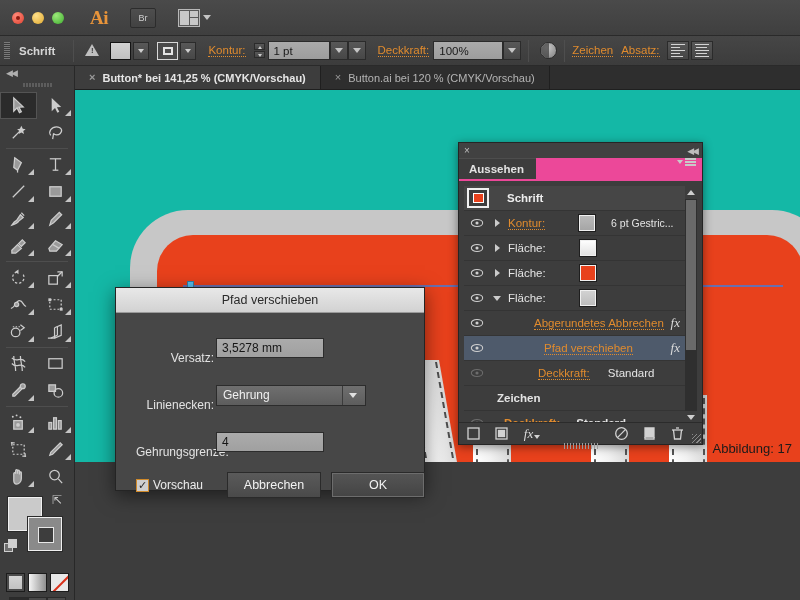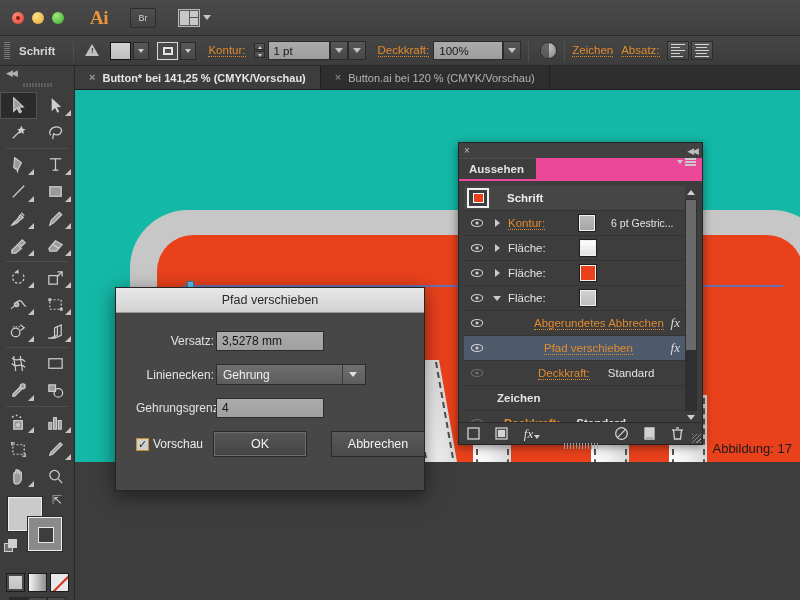--- a/index.html
+++ b/index.html
@@ -238,21 +238,21 @@
     background:#474747; border:1px solid #242424;
     box-shadow: 0 5px 18px rgba(0,0,0,.5);
   }
   .dlg-title {
     height:25px; background:linear-gradient(to bottom,#e8e8e8,#d2d2d2);
     border-bottom:1px solid #9a9a9a; display:flex; align-items:center; justify-content:center;
     color:#2a2a2a; font-size:12.5px;
   }
   .dlg-body{ position:relative; padding:18px 20px 0 20px; }
   .dlg-row { display:flex; align-items:center; margin-bottom:13px; }
-  .dlg-lbl { width:80px; text-align:right; color:#e3e3e3; font-size:12px; padding-right:2px; }
+  .dlg-lbl { width:80px; text-align:right; color:#e3e3e3; font-size:12px; padding-right:2px;margin-top:20px; }
   .dlg-input {
     width:108px;height:20px;background:linear-gradient(to bottom,#ababab,#a0a0a0);border:1px solid #2c2c2c;
     color:#161616;font-size:12px;display:flex;align-items:center;padding:0 5px;
   }
   .dlg-select {
     width:150px;height:21px;background:linear-gradient(to bottom,#6f6f6f,#5d5d5d);border:1px solid #2c2c2c;
     color:#f0f0f0;font-size:12px;display:flex;align-items:center;padding:0 6px;justify-content:space-between;
   }
   .dlg-select .sep{width:1px;height:19px;background:#3b3b3b;margin-left:auto;}
   .dlg-select .cr{width:0;height:0;border-left:4px solid transparent;border-right:4px solid transparent;border-top:5px solid #e0e0e0;margin-left:6px;margin-right:2px;}
@@ -877,18 +877,18 @@
       </div>
     </div>
 
     <div class="dlg-foot">
       <div style="display:flex;align-items:center">
         <span class="chk">
           <span>✓</span>
         </span>
         <span class="chk-lbl">Vorschau</span>
       </div>
+      <div class="dlg-btn" style="margin-left:14px">Abbrechen</div>
       <div class="dlg-btn primary">OK</div>
-      <div class="dlg-btn" style="margin-left:14px">Abbrechen</div>
     </div>
   </div>
 
 </div>
 
 </body></html>

